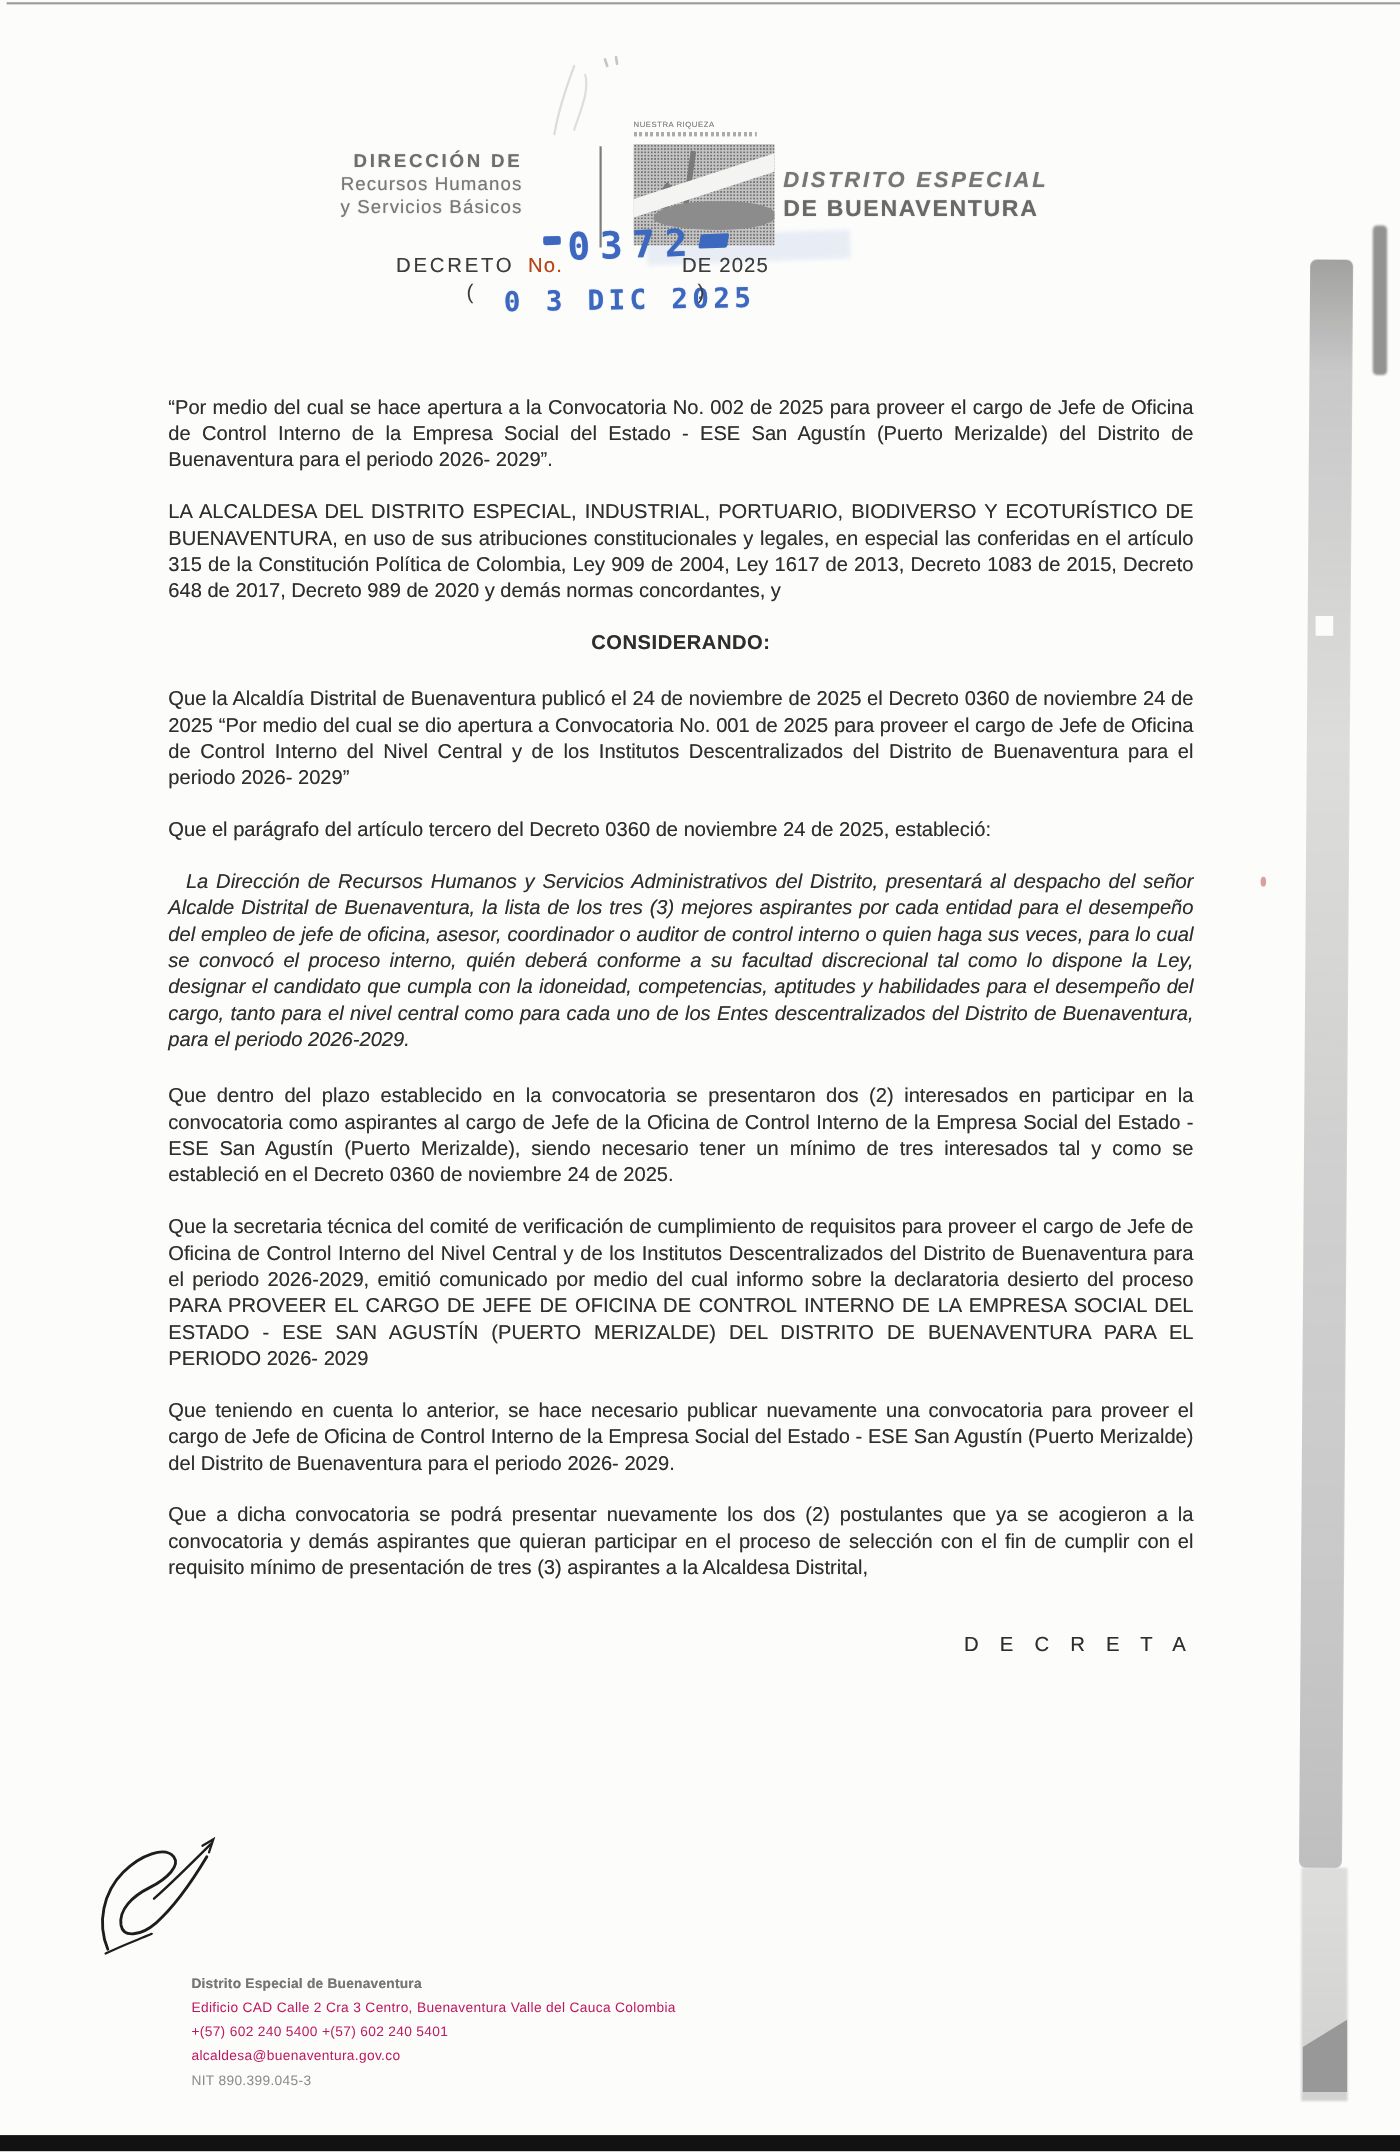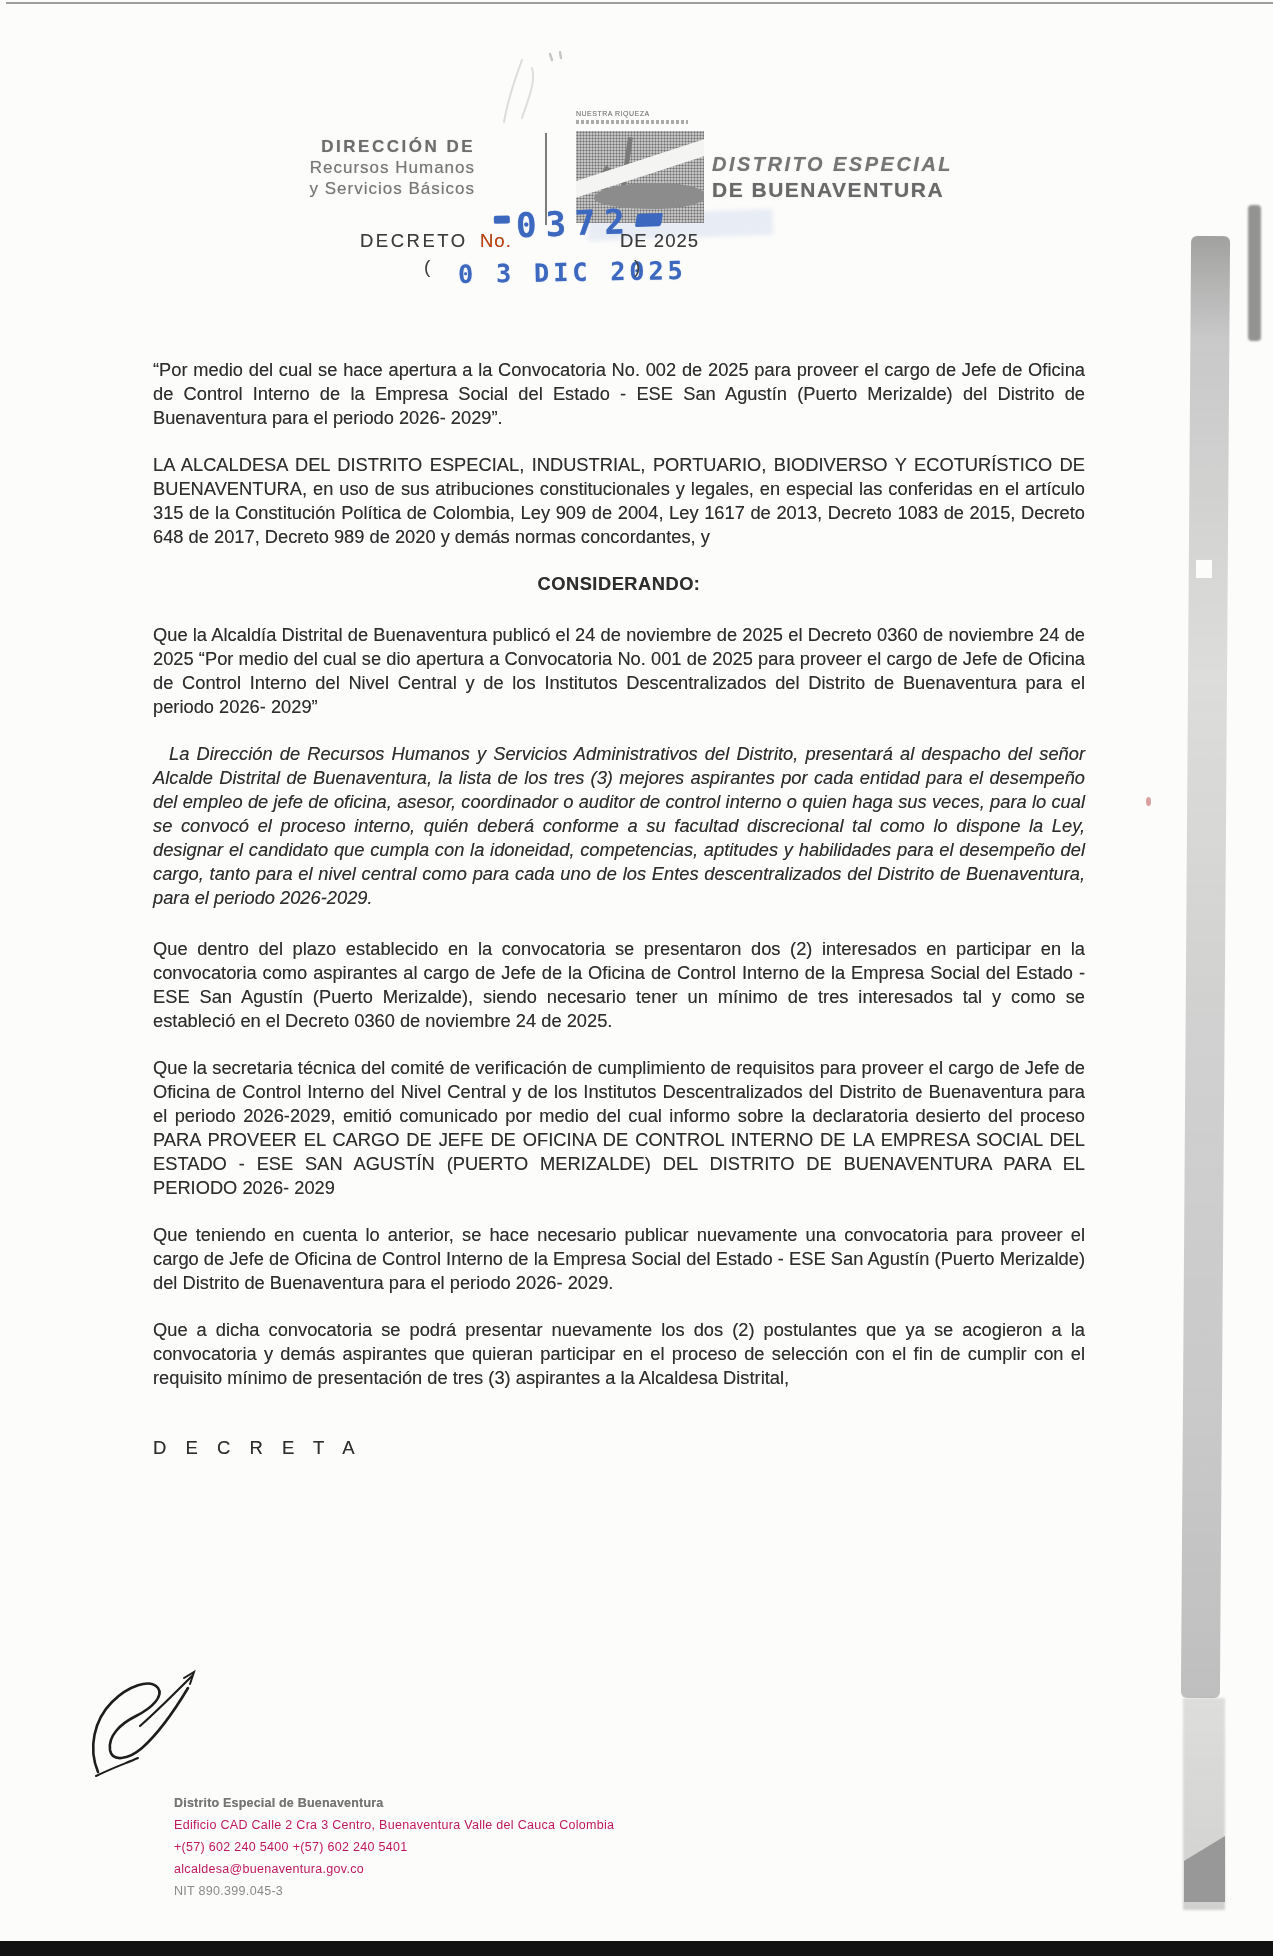--- a/index.html
+++ b/index.html
@@ -82,21 +82,21 @@
   .stamp-date{position:absolute;left:458px;top:258px;transform:rotate(-1deg);
     color:#3c68c0;font-family:"DejaVu Sans Mono",monospace;font-weight:bold;
     font-size:25px;letter-spacing:4px;text-shadow:0 0 1px rgba(60,104,192,.55);white-space:nowrap;}
   
   .textcol{position:absolute;left:153px;top:358px;width:932px;
     font-size:18.3px;line-height:24px;text-align:justify;color:#2e2e2e;}
   .textcol p{margin:0 0 23px 0;text-shadow:0 0 .6px rgba(46,46,46,.5);}
   .h-center{text-align:center;font-weight:bold;margin:2px 0 27px 0 !important;letter-spacing:.5px;}
   .quote{font-style:italic;text-indent:16px;margin-bottom:27px !important;}
   .merito{text-indent:38px;margin-bottom:0 !important;}
-  .decreta{text-align:left;letter-spacing:7px;margin-top:46px !important;font-size:18.5px;}
+  .decreta{text-align:right;letter-spacing:7px;margin-top:46px !important;font-size:18.5px;}
   
   .signature{position:absolute;left:84px;top:1664px;}
   
   .footer{position:absolute;left:174px;top:1792px;font-size:12.5px;line-height:22px;}
   .footer .f1{color:#767676;font-weight:bold;letter-spacing:.2px;text-shadow:0 0 .5px #9a9a9a;}
   .footer .fblur{color:#be185d;filter:blur(.45px);letter-spacing:.3px;}
   .footer .f5{color:#8a8a8a;filter:blur(.3px);letter-spacing:.3px;}
 </style>
 </head>
 <body>
@@ -148,20 +148,21 @@
     <span class="t-paren-open">(</span>
     <span class="stamp-date">0 3 DIC 2025</span>
     <span class="t-paren-close">)</span>
   </div>
 
   <div class="textcol">
     <p>“Por medio del cual se hace apertura a la Convocatoria No. 002 de 2025 para proveer el cargo de Jefe de Oficina de Control Interno de la Empresa Social del Estado - ESE San Agustín (Puerto Merizalde) del Distrito de Buenaventura para el periodo 2026- 2029”.</p>
     <p>LA ALCALDESA DEL DISTRITO ESPECIAL, INDUSTRIAL, PORTUARIO, BIODIVERSO Y ECOTURÍSTICO DE BUENAVENTURA, en uso de sus atribuciones constitucionales y legales, en especial las conferidas en el artículo 315 de la Constitución Política de Colombia, Ley 909 de 2004, Ley 1617 de 2013, Decreto 1083 de 2015, Decreto 648 de 2017, Decreto 989 de 2020 y demás normas concordantes, y</p>
     <p class="h-center">CONSIDERANDO:</p>
     <p>Que la Alcaldía Distrital de Buenaventura publicó el 24 de noviembre de 2025 el Decreto 0360 de noviembre 24 de 2025 “Por medio del cual se dio apertura a Convocatoria No. 001 de 2025 para proveer el cargo de Jefe de Oficina de Control Interno del Nivel Central y de los Institutos Descentralizados del Distrito de Buenaventura para el periodo 2026- 2029”</p>
+    <p>Que el parágrafo del artículo tercero del Decreto 0360 de noviembre 24 de 2025, estableció:</p>
     <p class="quote">La Dirección de Recursos Humanos y Servicios Administrativos del Distrito, presentará al despacho del señor Alcalde Distrital de Buenaventura, la lista de los tres (3) mejores aspirantes por cada entidad para el desempeño del empleo de jefe de oficina, asesor, coordinador o auditor de control interno o quien haga sus veces, para lo cual se convocó el proceso interno, quién deberá conforme a su facultad discrecional tal como lo dispone la Ley, designar el candidato que cumpla con la idoneidad, competencias, aptitudes y habilidades para el desempeño del cargo, tanto para el nivel central como para cada uno de los Entes descentralizados del Distrito de Buenaventura, para el periodo 2026-2029.</p>
     <p>Que dentro del plazo establecido en la convocatoria se presentaron dos (2) interesados en participar en la convocatoria como aspirantes al cargo de Jefe de la Oficina de Control Interno de la Empresa Social del Estado - ESE San Agustín (Puerto Merizalde), siendo necesario tener un mínimo de tres interesados tal y como se estableció en el Decreto 0360 de noviembre 24 de 2025.</p>
     <p>Que la secretaria técnica del comité de verificación de cumplimiento de requisitos para proveer el cargo de Jefe de Oficina de Control Interno del Nivel Central y de los Institutos Descentralizados del Distrito de Buenaventura para el periodo 2026-2029, emitió comunicado por medio del cual informo sobre la declaratoria desierto del proceso PARA PROVEER EL CARGO DE JEFE DE OFICINA DE CONTROL INTERNO DE LA EMPRESA SOCIAL DEL ESTADO - ESE SAN AGUSTÍN (PUERTO MERIZALDE) DEL DISTRITO DE BUENAVENTURA PARA EL PERIODO 2026- 2029</p>
     <p>Que teniendo en cuenta lo anterior, se hace necesario publicar nuevamente una convocatoria para proveer el cargo de Jefe de Oficina de Control Interno de la Empresa Social del Estado - ESE San Agustín (Puerto Merizalde) del Distrito de Buenaventura para el periodo 2026- 2029.</p>
     <p>Que a dicha convocatoria se podrá presentar nuevamente los dos (2) postulantes que ya se acogieron a la convocatoria y demás aspirantes que quieran participar en el proceso de selección con el fin de cumplir con el requisito mínimo de presentación de tres (3) aspirantes a la Alcaldesa Distrital,</p>
     <p class="decreta">D E C R E T A</p>
   </div>
 
   <svg class="signature" width="126" height="118" viewBox="0 0 126 118">
     <path d="M14,108 C4,84 10,56 28,38 C44,22 66,14 74,24 C80,32 68,44 52,52 C36,60 24,72 26,86 C28,98 44,96 58,84 C76,68 92,44 104,24" stroke="#1d1d1d" stroke-width="2.6" fill="none" stroke-linecap="round"></path>

